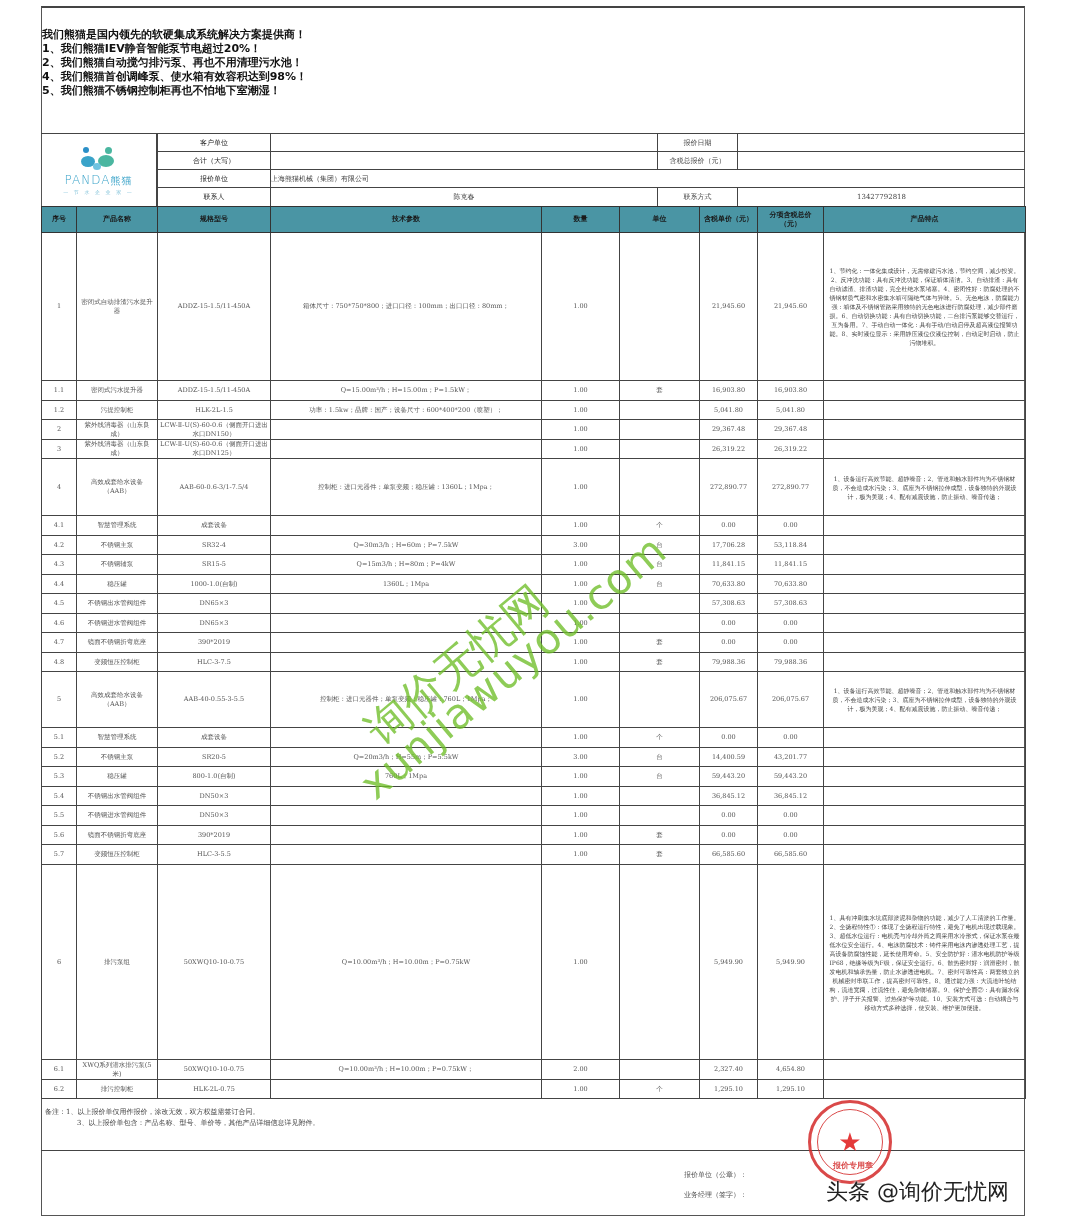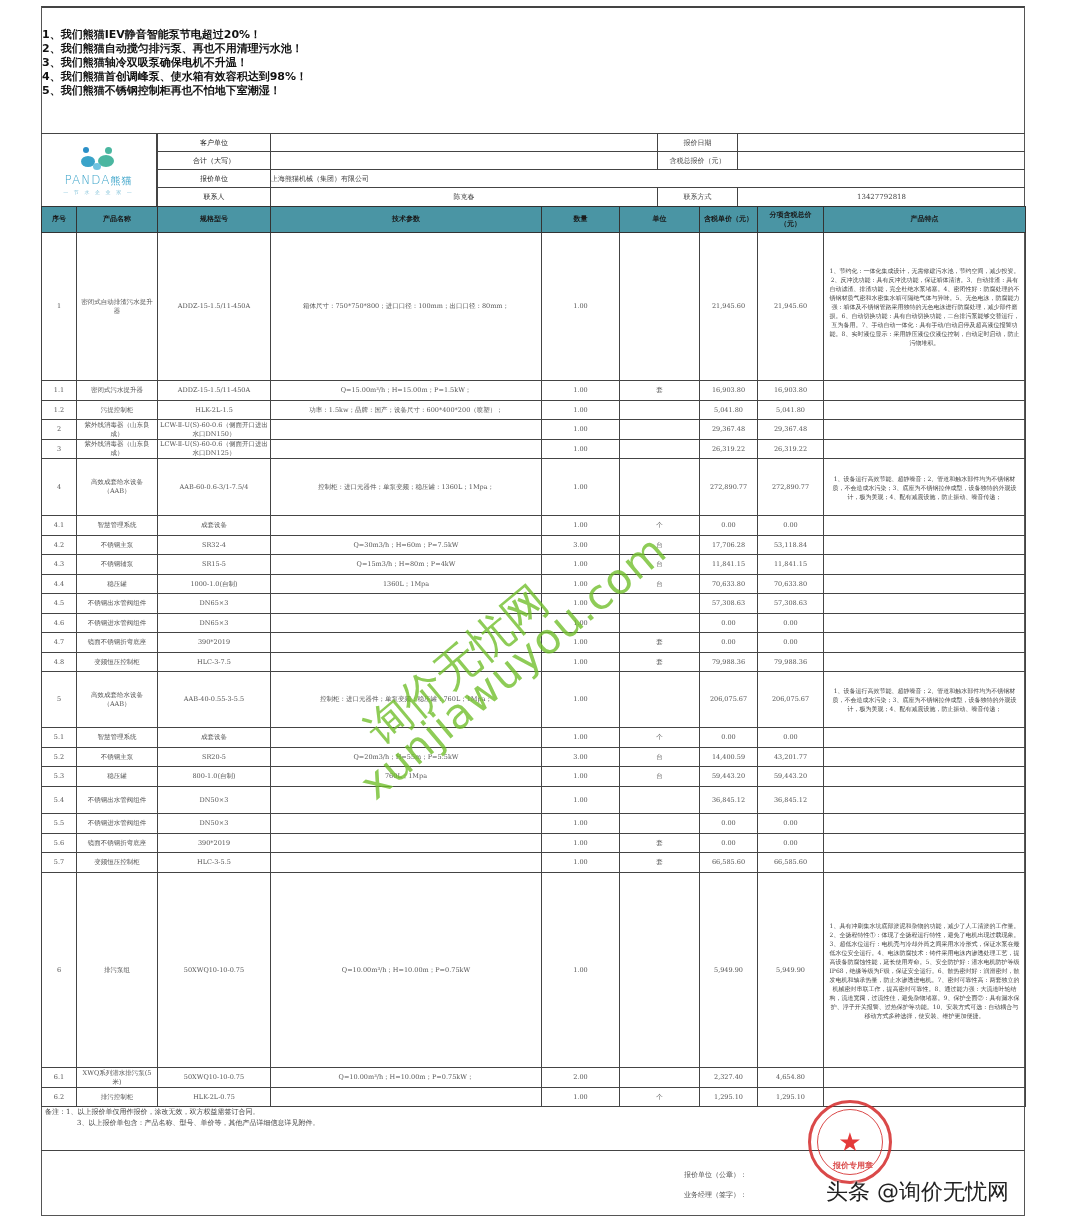--- a/index.html
+++ b/index.html
@@ -75,23 +75,23 @@
     font-family: "DejaVu Sans", "Liberation Sans", sans-serif; font-size: 22px; color: #222;
     text-shadow: 0 0 3px #fff, 0 0 3px #fff;
   }
 </style>
 </head>
 <body>
 
 <div class="sheet"></div>
 
 <div class="slogan">
+  <div>我们熊猫是国内领先的软硬集成系统解决方案提供商！</div>
   <div>1、我们熊猫IEV静音智能泵节电超过20%！</div>
   <div>2、我们熊猫自动搅匀排污泵、再也不用清理污水池！</div>
-  <div>3、我们熊猫轴冷双吸泵确保电机不升温！</div>
   <div>4、我们熊猫首创调峰泵、使水箱有效容积达到98%！</div>
   <div>5、我们熊猫不锈钢控制柜再也不怕地下室潮湿！</div>
 </div>
 
 <div style="position:absolute;left:41px;top:133px;width:984px;border-top:1px solid #444;"></div>
 
 <div class="logo-box">
   <div class="logo-dots">
     <span style="left:4px;top:2px;width:6px;height:6px;background:#2b8fc7;"></span>
     <span style="left:26px;top:2px;width:7px;height:7px;background:#4ab6a0;"></span>
@@ -347,21 +347,21 @@
         <td>5.3</td>
         <td>稳压罐</td>
         <td>800-1.0(自制)</td>
         <td>760L；1Mpa</td>
         <td>1.00</td>
         <td>台</td>
         <td>59,443.20</td>
         <td>59,443.20</td>
         <td class="feat"></td>
       </tr>
-      <tr style="height: 27px;">
+      <tr style="height: 19px;">
         <td>5.4</td>
         <td>不锈钢出水管阀组件</td>
         <td>DN50×3</td>
         <td></td>
         <td>1.00</td>
         <td></td>
         <td>36,845.12</td>
         <td>36,845.12</td>
         <td class="feat"></td>
       </tr>

